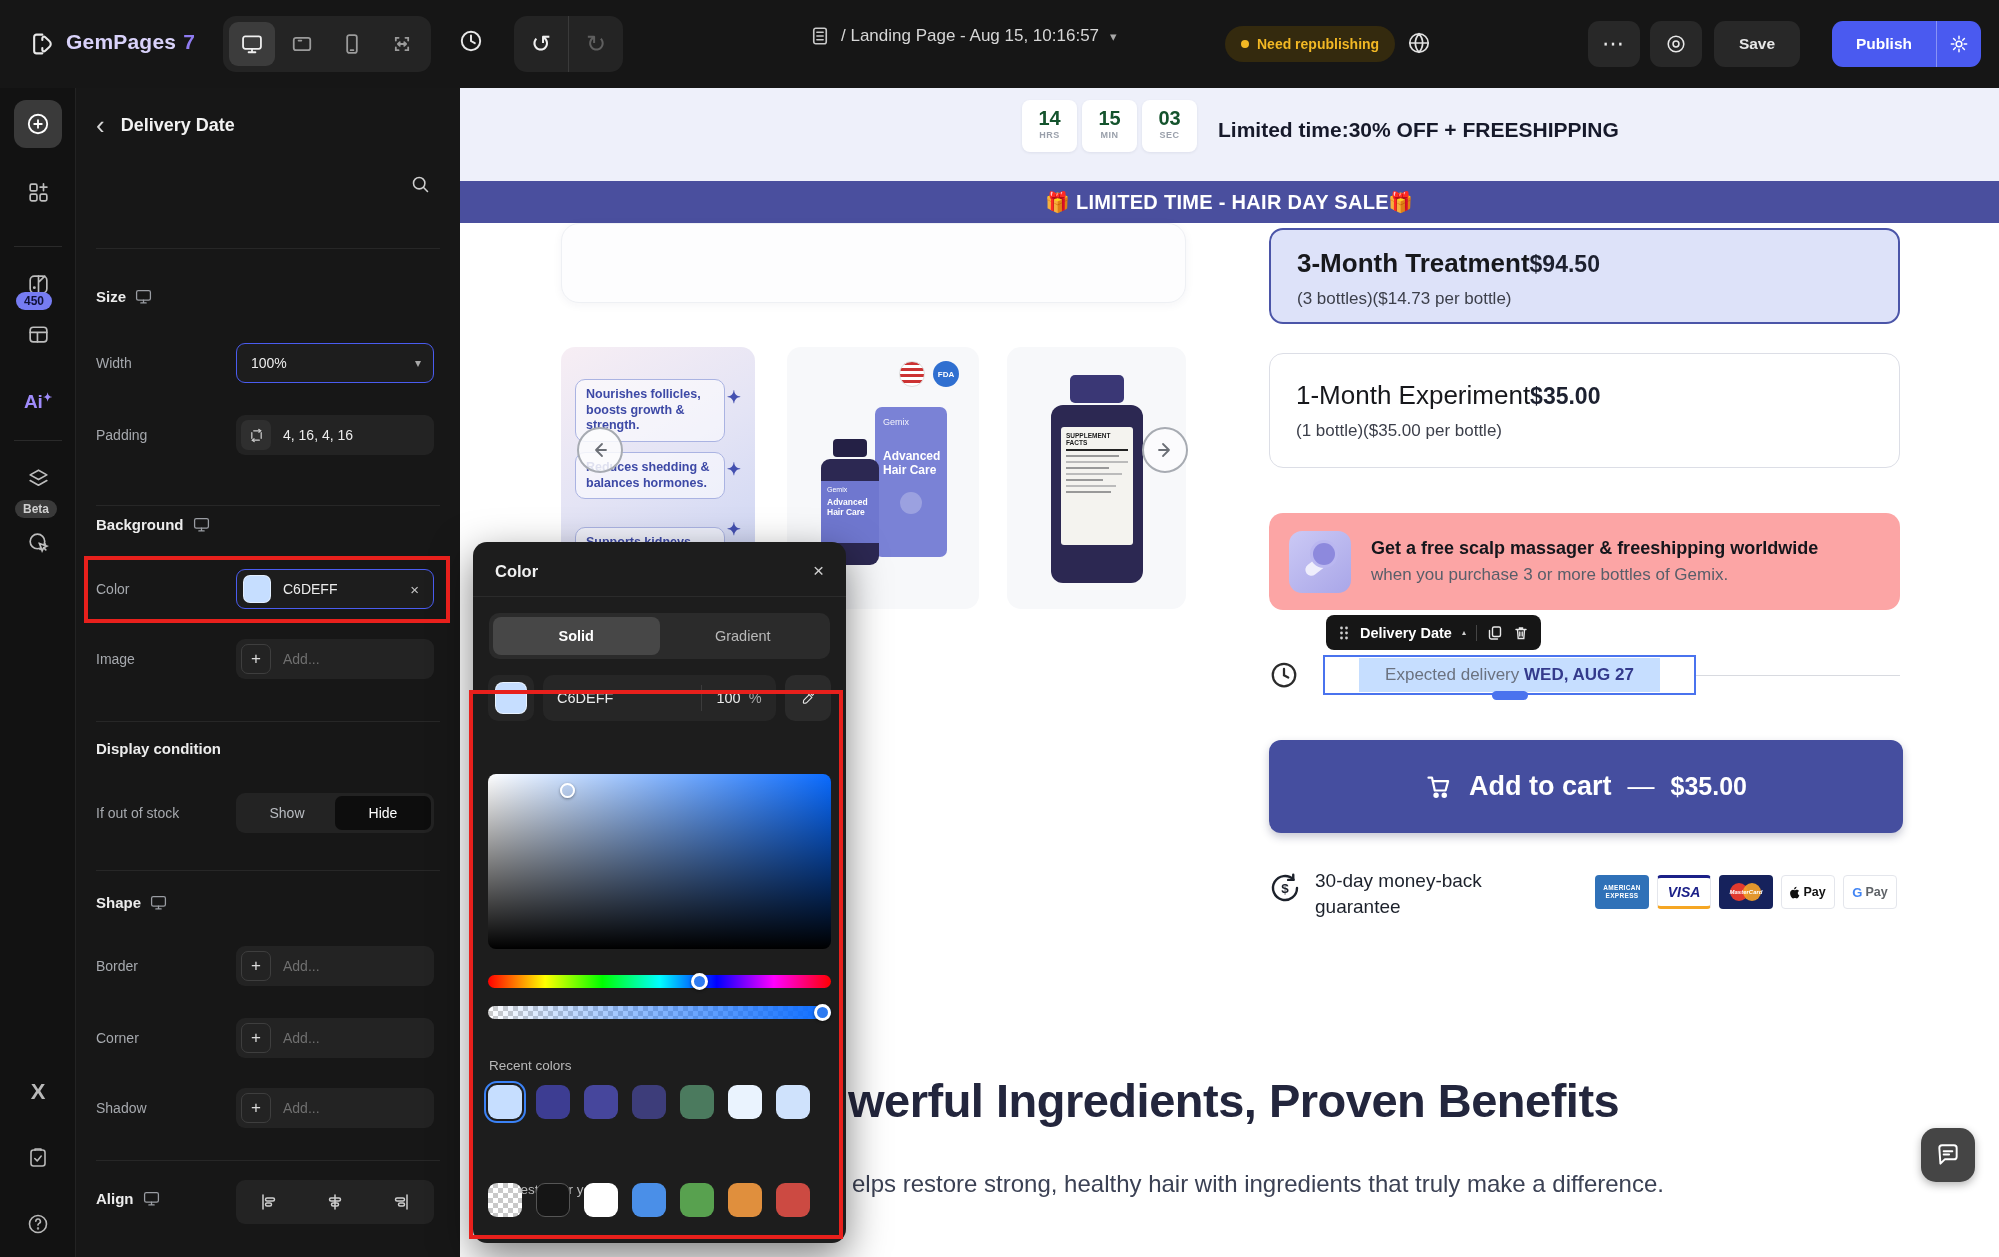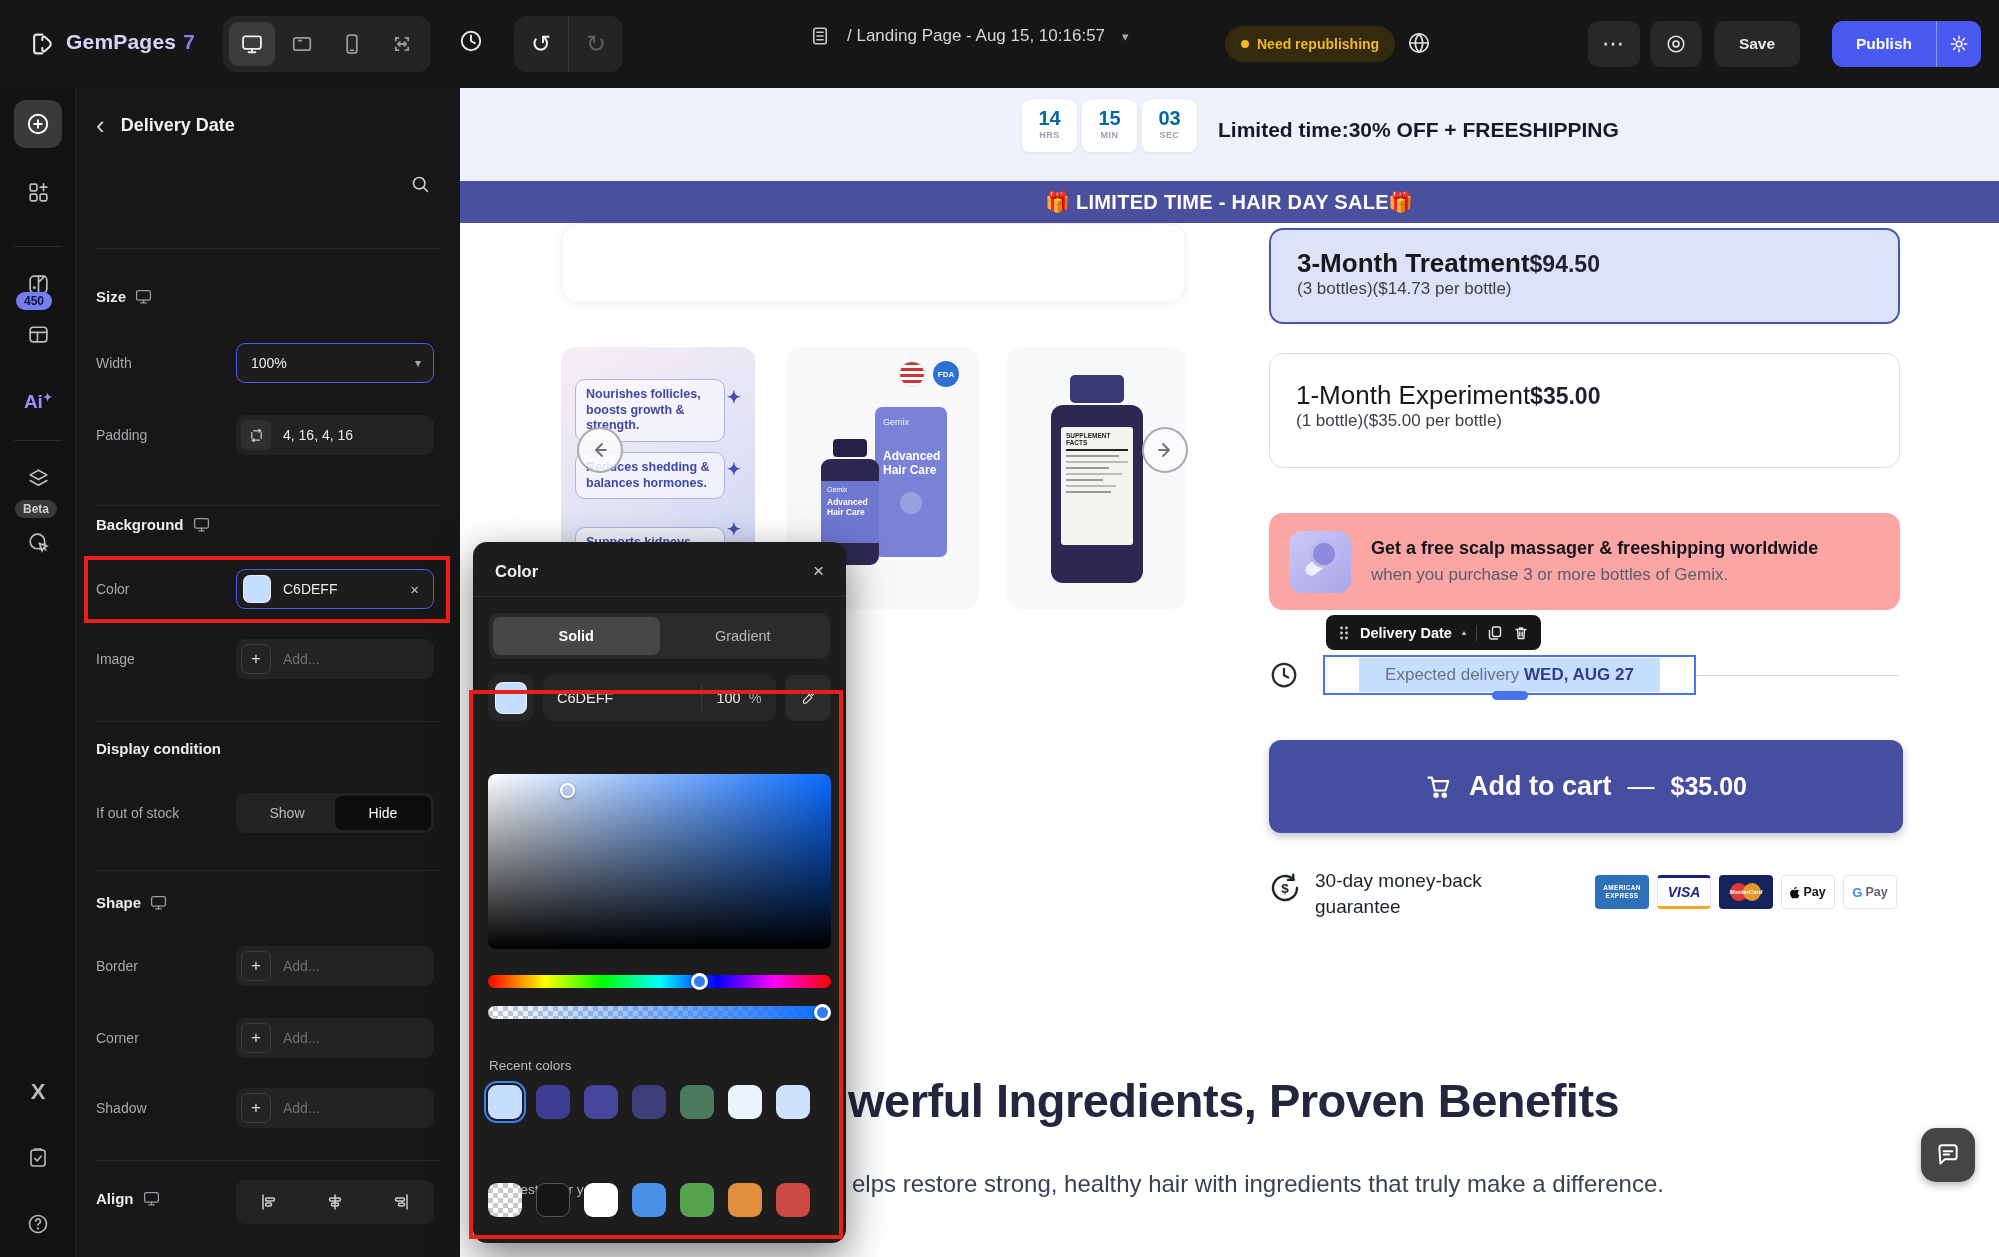--- a/index.html
+++ b/index.html
@@ -11,21 +11,21 @@
 .topbar{position:absolute;left:0;top:0;width:1999px;height:88px;background:#161616;display:flex;align-items:center}
 .brand{font-size:21px;font-weight:700;color:#d9d2fa;letter-spacing:.2px}
 .brand-ver{color:#8f7bf0;margin-left:7px}
 .devgroup{position:absolute;left:223px;top:16px;height:56px;background:#242424;border-radius:13px;display:flex;align-items:center;padding:6px;gap:4px}
 .devbtn{width:46px;height:44px;border-radius:9px;display:flex;align-items:center;justify-content:center;color:#9b9b9b}
 .devbtn.active{background:#3c3c3c;color:#f0f0f0}
 .histbtn{position:absolute;left:458px;top:28px;color:#e6e6e6;font-size:24px}
 .urgroup{position:absolute;left:514px;top:16px;height:56px;background:#242424;border-radius:13px;display:flex;align-items:center}
 .urbtn{width:54px;height:56px;display:flex;align-items:center;justify-content:center;font-size:24px}
 .urdiv{width:1px;height:56px;background:#3a3a3a}
-.titlewrap{position:absolute;left:810px;top:26px;display:flex;align-items:center;gap:17px;color:#d6d6d6;font-size:17px}
+.titlewrap{position:absolute;left:810px;top:26px;display:flex;align-items:center;gap:11px;color:#d6d6d6;font-size:17px}
 .badge-repub{position:absolute;left:1225px;top:26px;height:36px;border-radius:18px;background:#342a0e;color:#f2b824;font-size:14px;display:flex;align-items:center;gap:8px;padding:0 16px;font-weight:600}
 .badge-dot{width:8px;height:8px;border-radius:50%;background:#f2b824}
 .tb-btn{height:46px;border-radius:11px;background:#282828;display:flex;align-items:center;justify-content:center;color:#e8e8e8}
 .publish{position:absolute;left:1832px;top:21px;height:46px;border-radius:11px;background:#4a5af0;display:flex;align-items:center;overflow:hidden}
 .publish-main{padding:0 24px;font-size:15.5px;font-weight:600;color:#fff}
 .publish-sep{width:1px;height:46px;background:rgba(255,255,255,.35)}
 .publish-gear{width:44px;display:flex;align-items:center;justify-content:center}
 
 .rail{position:absolute;left:0;top:88px;width:76px;height:1169px;background:#121212;border-right:1px solid #232323}
 .rail-btn{position:absolute;left:14px;width:48px;height:48px;border-radius:12px;display:flex;align-items:center;justify-content:center;color:#bdbdbd}
@@ -51,33 +51,33 @@
 .addtxt{margin-left:12px;color:#6f6f6f}
 .iconbox{width:30px;height:30px;background:#2f2f2f;border-radius:7px;margin-left:5px;display:flex;align-items:center;justify-content:center;color:#cfcfcf}
 .seg2{position:absolute;left:160px;width:198px;height:40px;background:#232323;border-radius:9px;display:flex;padding:3px}
 .seg{flex:1;display:flex;align-items:center;justify-content:center;border-radius:7px;font-size:14px;color:#b9bcc1}
 .seg.on{background:#0d0d0d;color:#fff}
 .alignctl{position:absolute;left:160px;width:198px;height:44px;background:#232323;border-radius:9px;display:flex;align-items:center;justify-content:space-around;color:#cfcfcf}
 
 .canvas{position:absolute;left:460px;top:88px;width:1539px;height:1169px;background:#fff;overflow:hidden;color:#1d2130}
 .strip{position:absolute;left:0;top:0;width:1539px;height:93px;background:#eef0fa}
 .tcard{position:absolute;top:12px;width:55px;height:52px;background:#fff;border-radius:8px;text-align:center;box-shadow:0 1px 3px rgba(30,34,60,.08)}
-.tval{font-size:20px;font-weight:700;color:#0369a1;margin-top:7px}
+.tval{font-size:20px;font-weight:700;color:#14532d;margin-top:7px}
 .tunit{font-size:9px;color:#9aa0ab;letter-spacing:.5px;font-weight:700}
 .strip-promo{position:absolute;left:758px;top:30px;font-size:21px;font-weight:700;color:#16192a}
 .banner{position:absolute;left:0;top:93px;width:1539px;height:42px;background:#4a4f9e;display:flex;align-items:center;justify-content:center;color:#fff;font-weight:700;font-size:20px;letter-spacing:.3px}
 .herocard{position:absolute;left:101px;top:135px;width:625px;height:80px;background:#fdfdfe;border:1px solid #eef0f4;border-radius:18px;box-shadow:0 2px 10px rgba(40,44,80,.05)}
 .slide{position:absolute;top:259px;height:262px;border-radius:14px;overflow:hidden}
 .chip{border:1.5px solid #aab3e2;background:rgba(255,255,255,.55);border-radius:10px;padding:7px 10px;color:#3d49a6;font-size:12.5px;font-weight:700;line-height:1.25;width:150px}
 .sparkle{position:absolute;color:#4450b0;font-size:17px;font-weight:700}
 .navbtn{position:absolute;top:339px;width:46px;height:46px;border-radius:50%;border:2px solid #a7abb2;background:rgba(252,252,253,.85);display:flex;align-items:center;justify-content:center;color:#6b6f76;z-index:5}
 .offer{position:absolute;left:809px;width:631px;border-radius:14px;padding:18px 26px}
 .offer .t{font-size:26px;color:#17181c}
 .offer .row{display:flex;justify-content:flex-start;align-items:baseline}
-.offer .sub{font-size:17px;color:#3c3f4a;}
+.offer .sub{font-size:17px;color:#3c3f4a;margin-top:10px}
 .gift{position:absolute;left:809px;top:425px;width:631px;height:97px;background:#fca5a5;border-radius:14px;display:flex;align-items:center;padding:0 20px;gap:20px}
 .gift-img{width:62px;height:62px;border-radius:13px;background:linear-gradient(140deg,#cbc9f5,#a9a6e8);position:relative;overflow:hidden}
 .gift-t{font-size:18px;font-weight:700;color:#14161c}
 .gift-s{font-size:17px;color:#585e69;margin-top:6px}
 .eltoolbar{position:absolute;left:866px;top:527px;height:35px;background:#161616;border-radius:8px;display:flex;align-items:center;padding:0 12px;gap:10px;color:#fff;z-index:6}
 .eltoolbar .lbl{font-size:14.5px;font-weight:600}
 .eltoolbar .tdiv{width:1px;height:16px;background:#454545}
 .delivery-box{position:absolute;left:863px;top:567px;width:373px;height:40px;background:#fff;border:2px solid #4a73ee;display:flex;align-items:center;justify-content:center}
 .delivery-hl{padding:7px 26px;font-size:17px;color:#6b7280}
 .delivery-hl b{color:#343a8c;font-weight:700}

